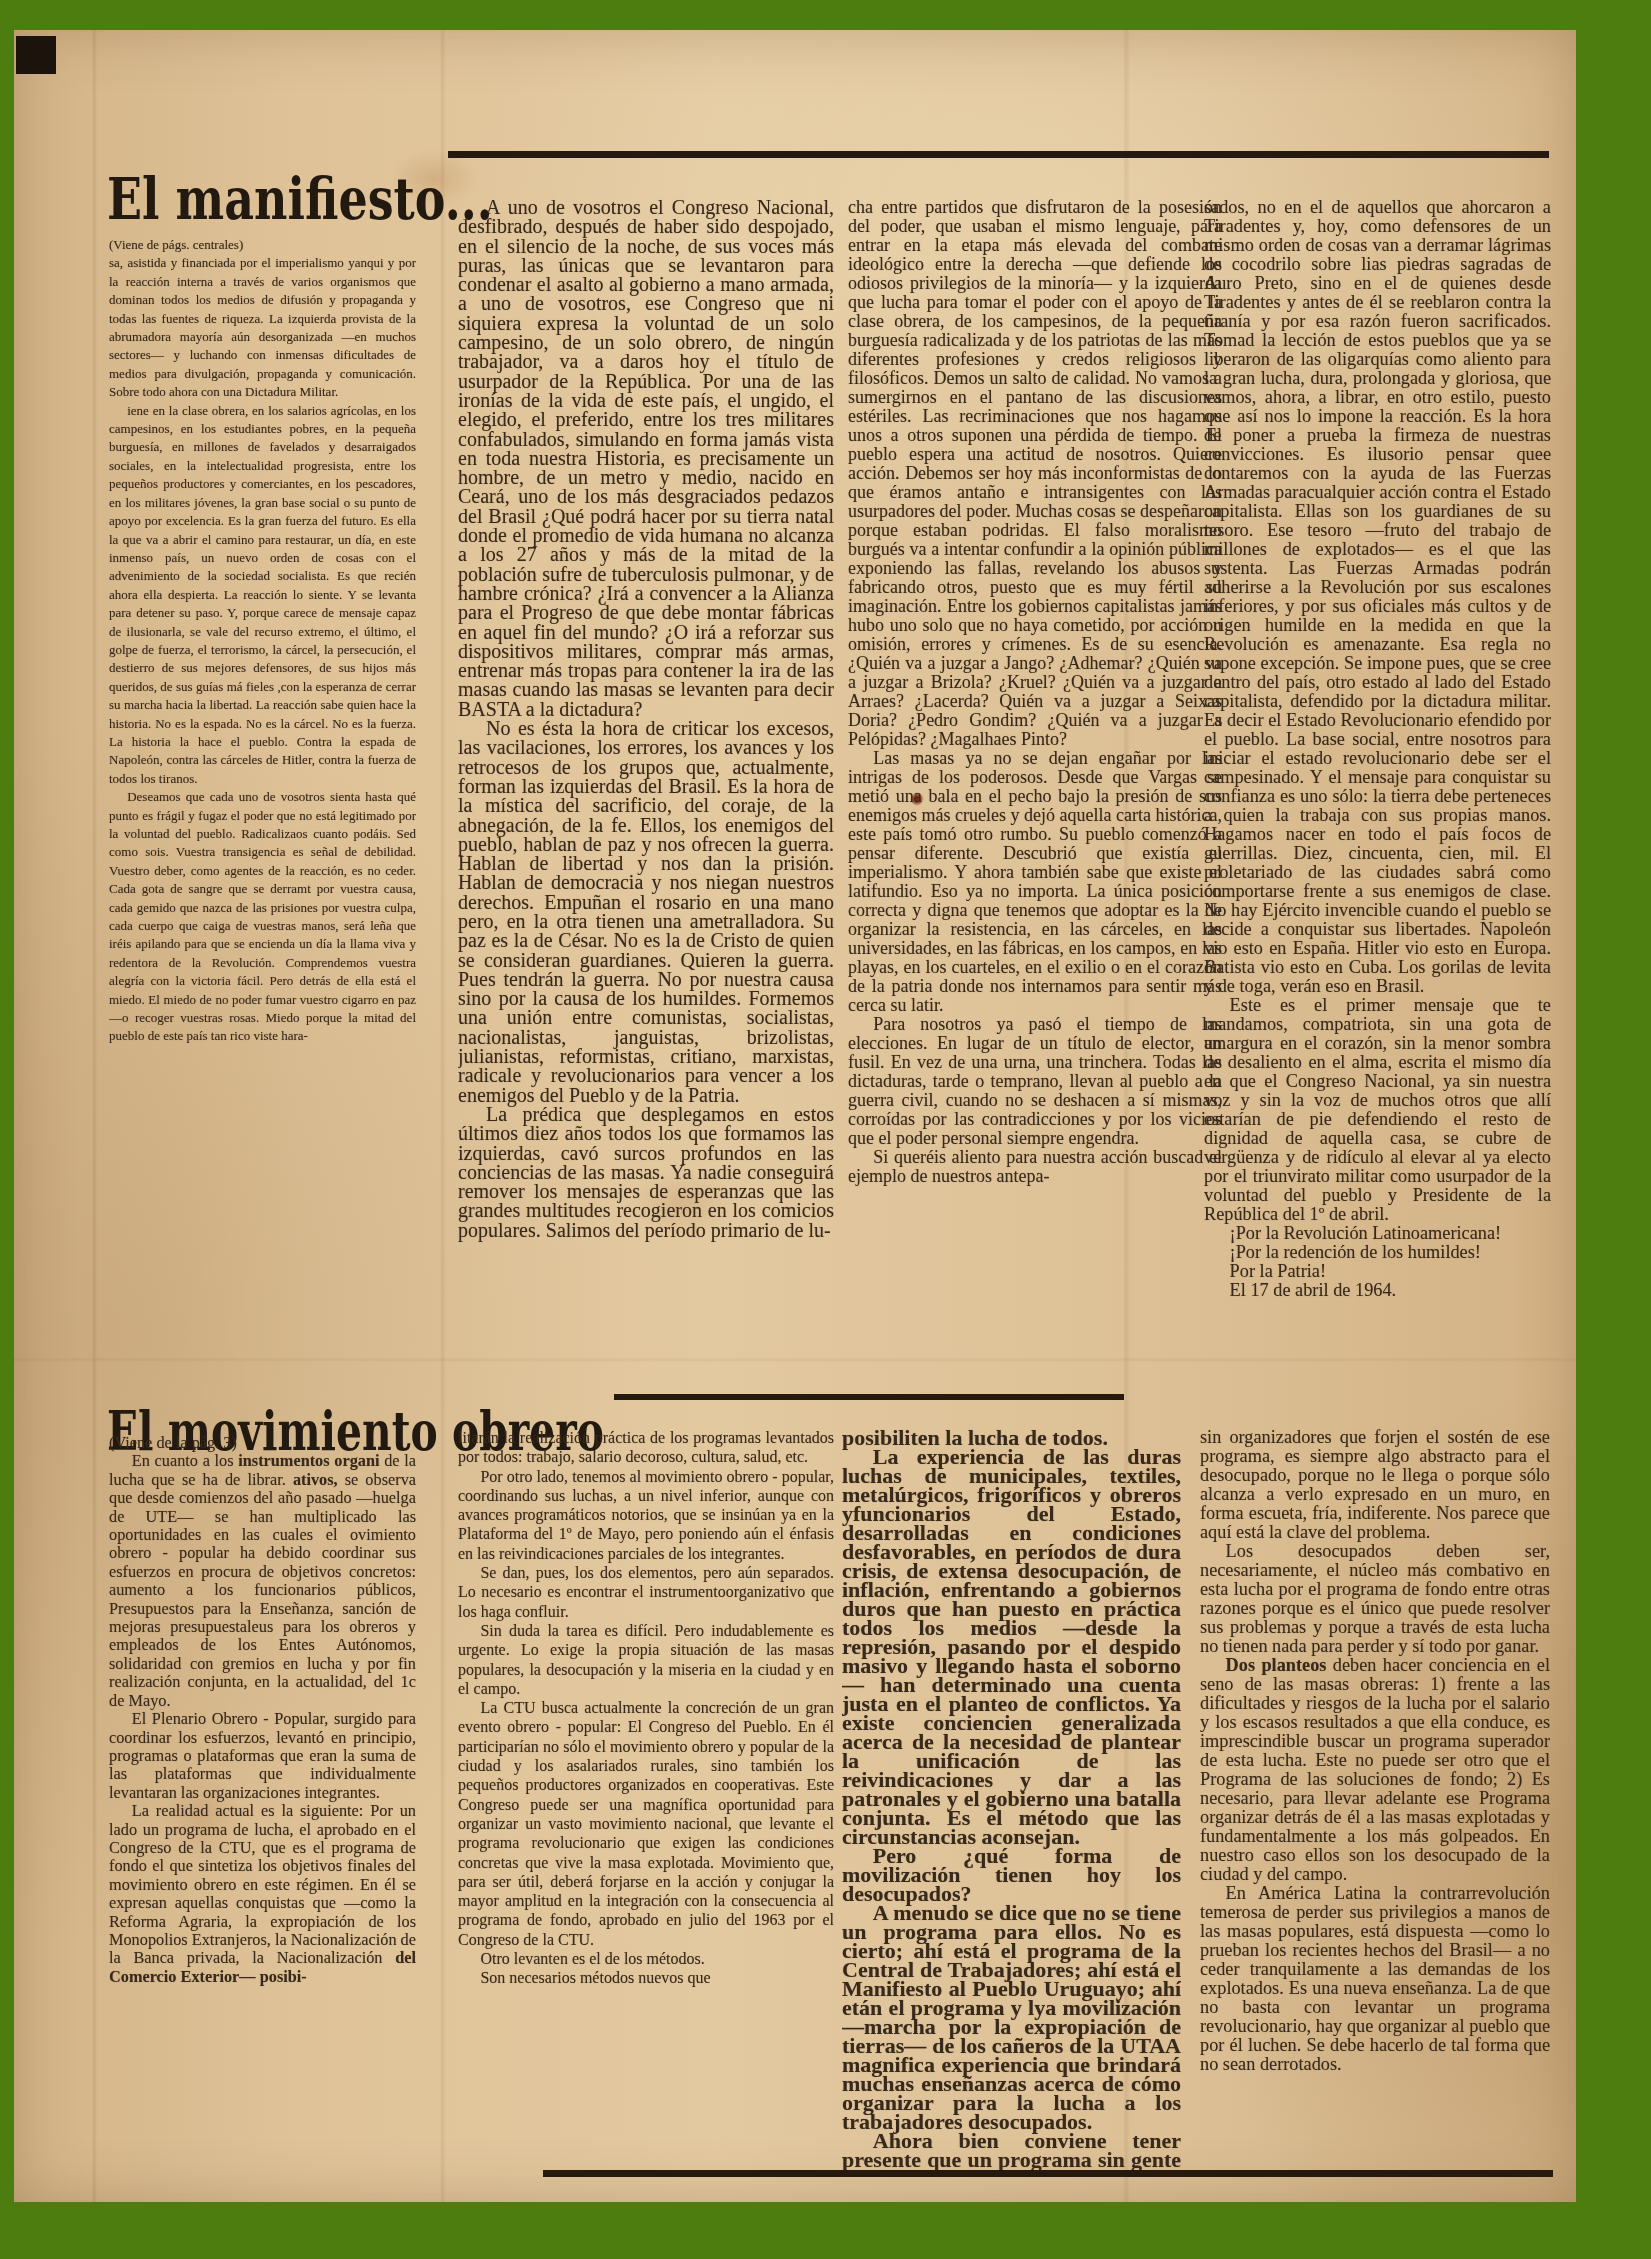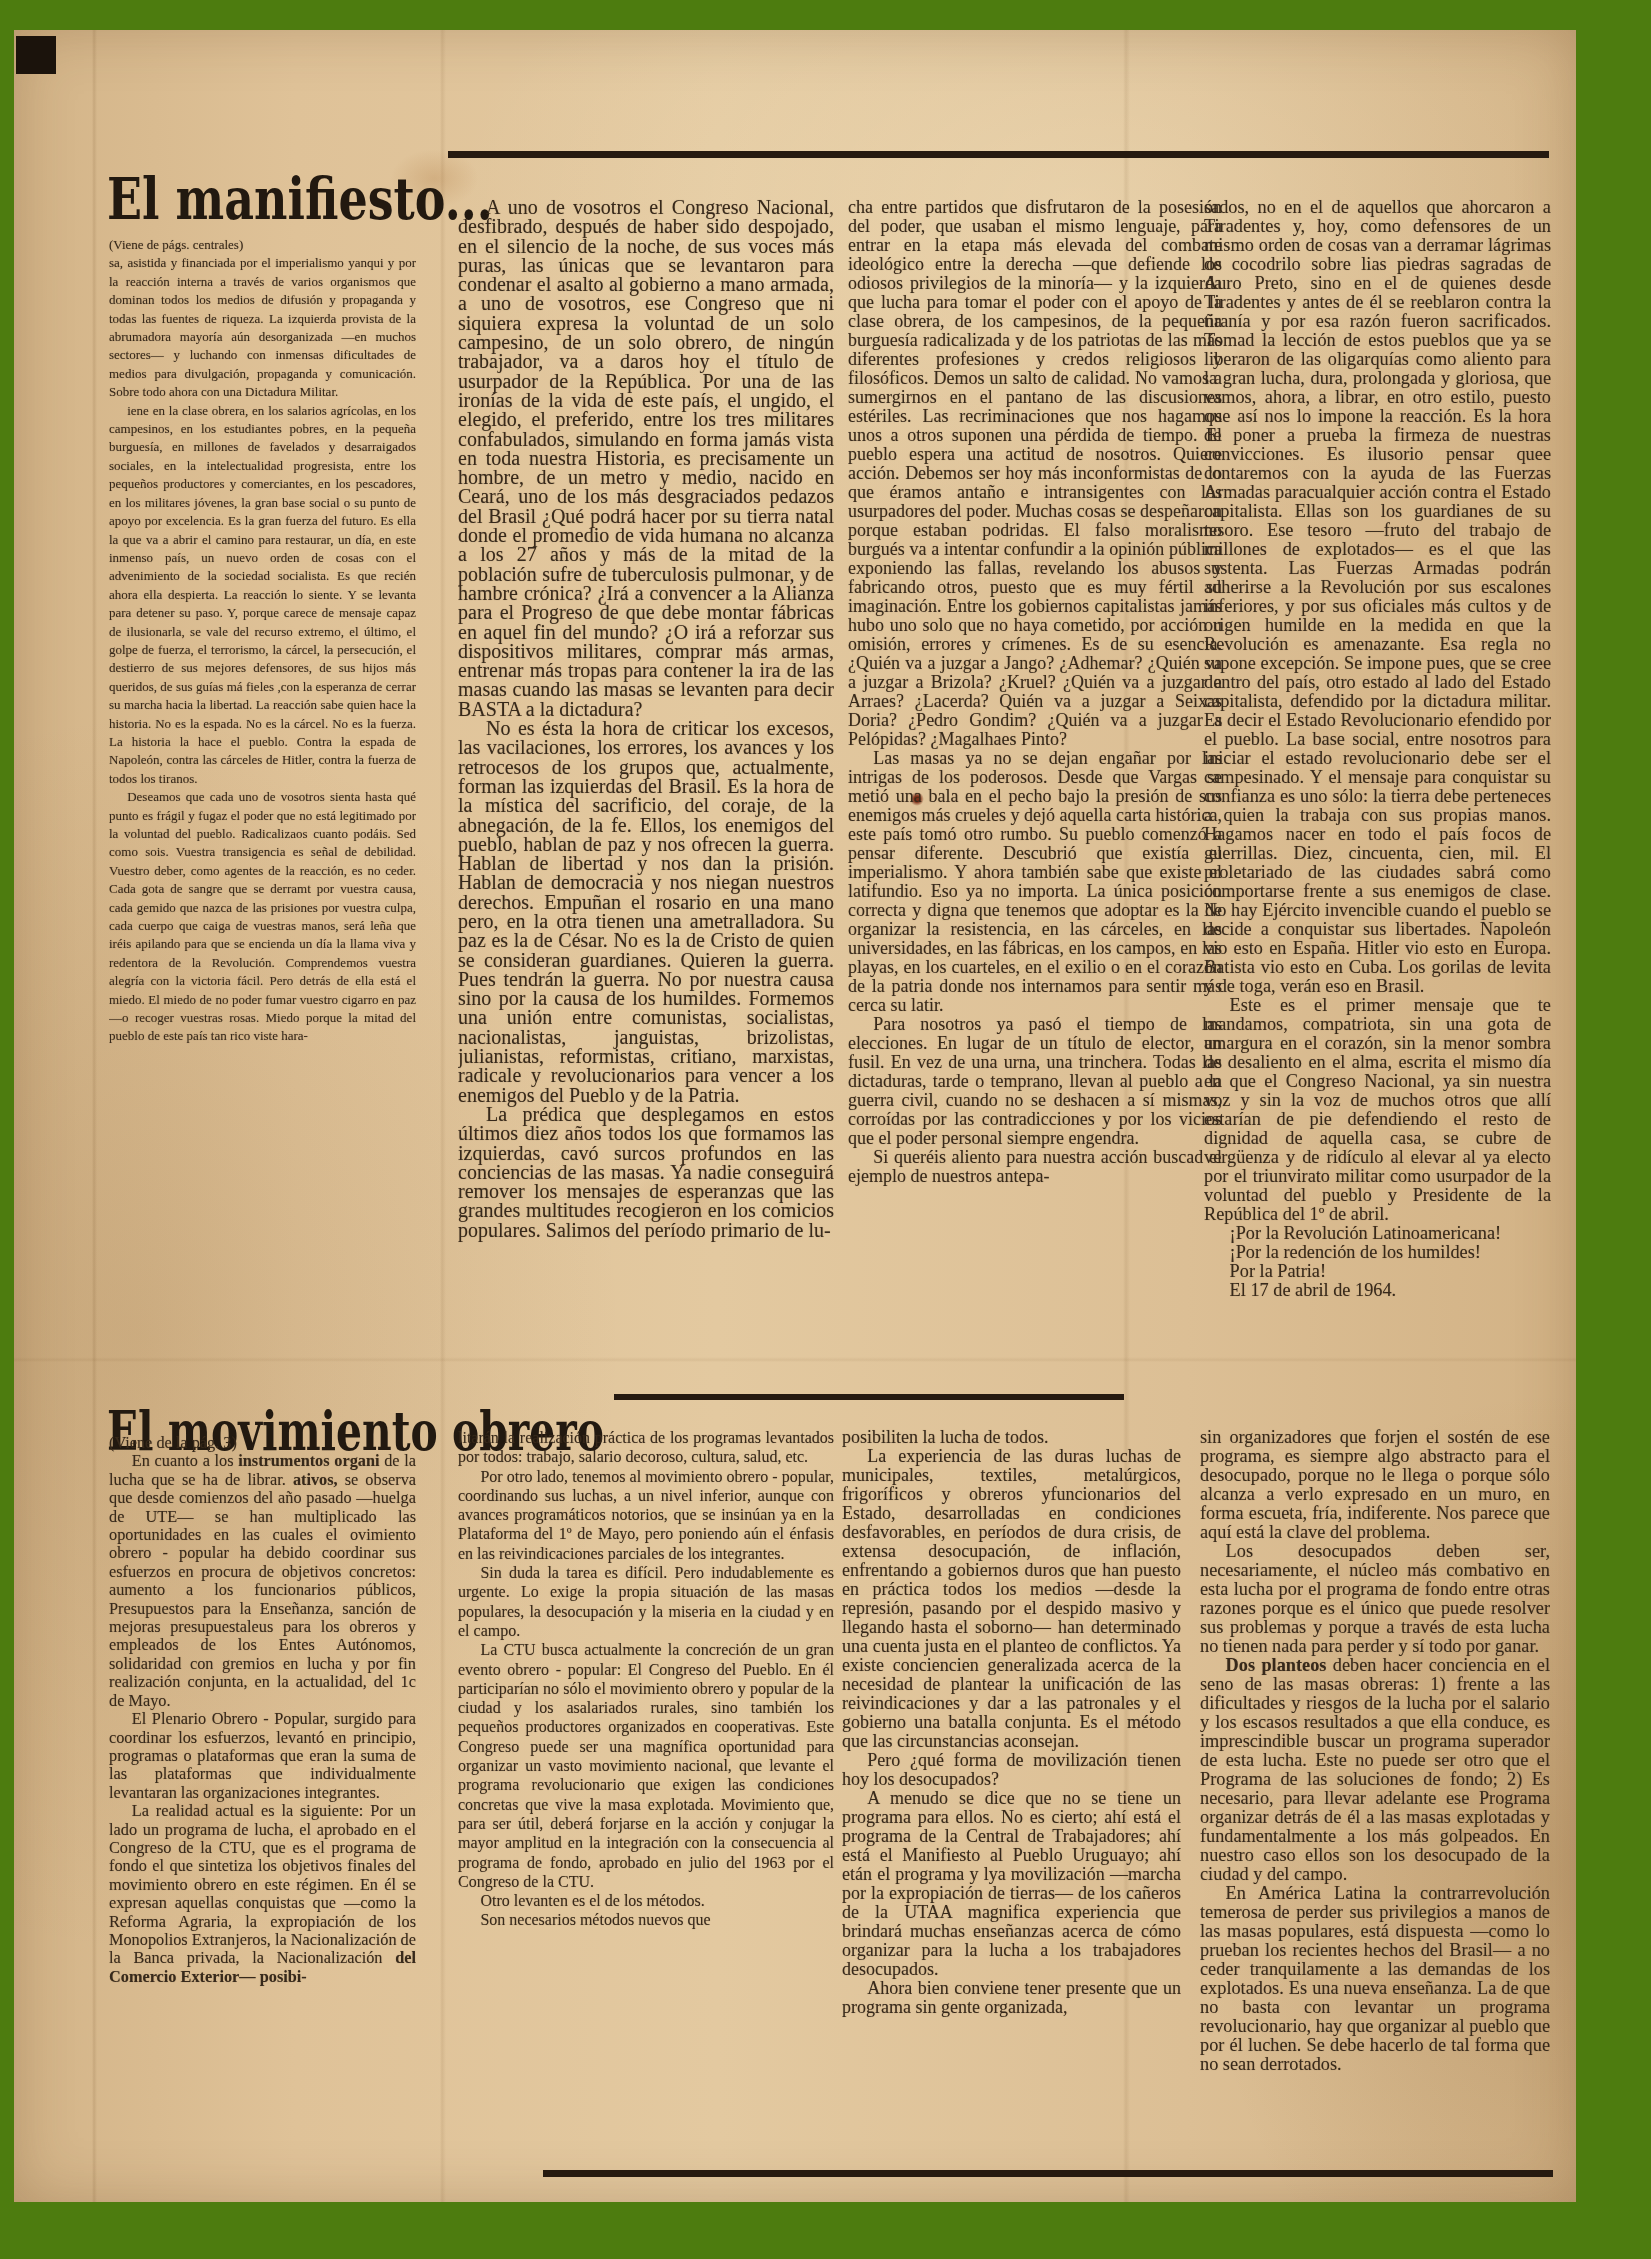--- a/index.html
+++ b/index.html
@@ -43,21 +43,21 @@
   .col p.ind{text-indent:1.4em;}
   .col .b{font-weight:bold;}
   
   .a1c1{left:95px;top:206px;width:307px;height:1119px;font-size:13px;line-height:18.4px;}
   .a1c2{left:444px;top:168px;width:376px;height:1178px;font-size:20px;line-height:19.3px;}
   .a1c3{left:834px;top:168px;width:374px;height:1178px;font-size:18px;line-height:19px;}
   .a1c4{left:1190px;top:168px;width:347px;height:1178px;font-size:18.3px;line-height:19px;}
   
   .a2c1{left:95px;top:1404px;width:307px;height:738px;font-size:16.3px;line-height:18.4px;}
   .a2c2{left:444px;top:1398px;width:376px;height:744px;font-size:16px;line-height:19.3px;}
-  .a2c3{left:828px;top:1398px;width:339px;height:744px;font-size:18px;line-height:19px;}
+  .a2c3{left:828px;top:1398px;width:339px;height:744px;font-size:22px;line-height:19px;font-weight:bold;}
   .a2c4{left:1186px;top:1398px;width:350px;height:744px;font-size:18.3px;line-height:19px;}
 </style>
 </head>
 <body>
 
 <div class="sheet">
   <div class="paper">
     <div class="corner-square"></div>
     <div class="stain s1"></div>
     <div class="stain s2"></div>
@@ -98,20 +98,21 @@
     <div class="rule r2"></div>
     <div class="col a2c1">
         <p class=""><span>(Viene de la pág. 3)</span></p>
         <p class="ind"><span>En cuanto a los </span><span class="b">instrumentos organi</span><span> de la lucha que se ha de librar. </span><span class="b">ativos,</span><span> se observa que desde comienzos del año pasado —huelga de UTE— se han multiplicado las oportunidades en las cuales el ovimiento obrero - popular ha debido coordinar sus esfuerzos en procura de objetivos concretos: aumento a los funcionarios públicos, Presupuestos para la Enseñanza, sanción de mejoras presupuestaleus para los obreros y empleados de los Entes Autónomos, solidaridad con gremios en lucha y por fin realización conjunta, en la actualidad, del 1c de Mayo.</span></p>
         <p class="ind"><span>El Plenario Obrero - Popular, surgido para coordinar los esfuerzos, levantó en principio, programas o plataformas que eran la suma de las plataformas que individualmente levantaran las organizaciones integrantes.</span></p>
         <p class="ind"><span>La realidad actual es la siguiente: Por un lado un programa de lucha, el aprobado en el Congreso de la CTU, que es el programa de fondo el que sintetiza los objetivos finales del movimiento obrero en este régimen. En él se expresan aquellas conquistas que —como la Reforma Agraria, la expropiación de los Monopolios Extranjeros, la Nacionalización de la Banca privada, la Nacionalización </span><span class="b">del Comercio Exterior— posibi-</span></p>
       </div>
     <div class="col a2c2">
         <p class=""><span>litarán la realización práctica de los programas levantados por todos: trabajo, salario decoroso, cultura, salud, etc.</span></p>
         <p class="ind"><span>Por otro lado, tenemos al movimiento obrero - popular, coordinando sus luchas, a un nivel inferior, aunque con avances programáticos notorios, que se insinúan ya en la Plataforma del 1º de Mayo, pero poniendo aún el énfasis en las reivindicaciones parciales de los integrantes.</span></p>
+        <p class="ind"><span>Se dan, pues, los dos elementos, pero aún separados. Lo necesario es encontrar el instrumentoorganizativo que los haga confluir.</span></p>
         <p class="ind"><span>Sin duda la tarea es difícil. Pero indudablemente es urgente. Lo exige la propia situación de las masas populares, la desocupación y la miseria en la ciudad y en el campo.</span></p>
         <p class="ind"><span>La CTU busca actualmente la concreción de un gran evento obrero - popular: El Congreso del Pueblo. En él participarían no sólo el movimiento obrero y popular de la ciudad y los asalariados rurales, sino también los pequeños productores organizados en cooperativas. Este Congreso puede ser una magnífica oportunidad para organizar un vasto movimiento nacional, que levante el programa revolucionario que exigen las condiciones concretas que vive la masa explotada. Movimiento que, para ser útil, deberá forjarse en la acción y conjugar la mayor amplitud en la integración con la consecuencia al programa de fondo, aprobado en julio del 1963 por el Congreso de la CTU.</span></p>
         <p class="ind"><span>Otro levanten es el de los métodos.</span></p>
         <p class="ind"><span>Son necesarios métodos nuevos que</span></p>
       </div>
     <div class="col a2c3">
         <p class=""><span>posibiliten la lucha de todos.</span></p>
         <p class="ind"><span>La experiencia de las duras luchas de municipales, textiles, metalúrgicos, frigoríficos y obreros yfuncionarios del Estado, desarrolladas en condiciones desfavorables, en períodos de dura crisis, de extensa desocupación, de inflación, enfrentando a gobiernos duros que han puesto en práctica todos los medios —desde la represión, pasando por el despido masivo y llegando hasta el soborno— han determinado una cuenta justa en el planteo de conflictos. Ya existe conciencien generalizada acerca de la necesidad de plantear la unificación de las reivindicaciones y dar a las patronales y el gobierno una batalla conjunta. Es el método que las circunstancias aconsejan.</span></p>
         <p class="ind"><span>Pero ¿qué forma de movilización tienen hoy los desocupados?</span></p>
         <p class="ind"><span>A menudo se dice que no se tiene un programa para ellos. No es cierto; ahí está el programa de la Central de Trabajadores; ahí está el Manifiesto al Pueblo Uruguayo; ahí etán el programa y lya movilización —marcha por la expropiación de tierras— de los cañeros de la UTAA magnifica experiencia que brindará muchas enseñanzas acerca de cómo organizar para la lucha a los trabajadores desocupados.</span></p>

